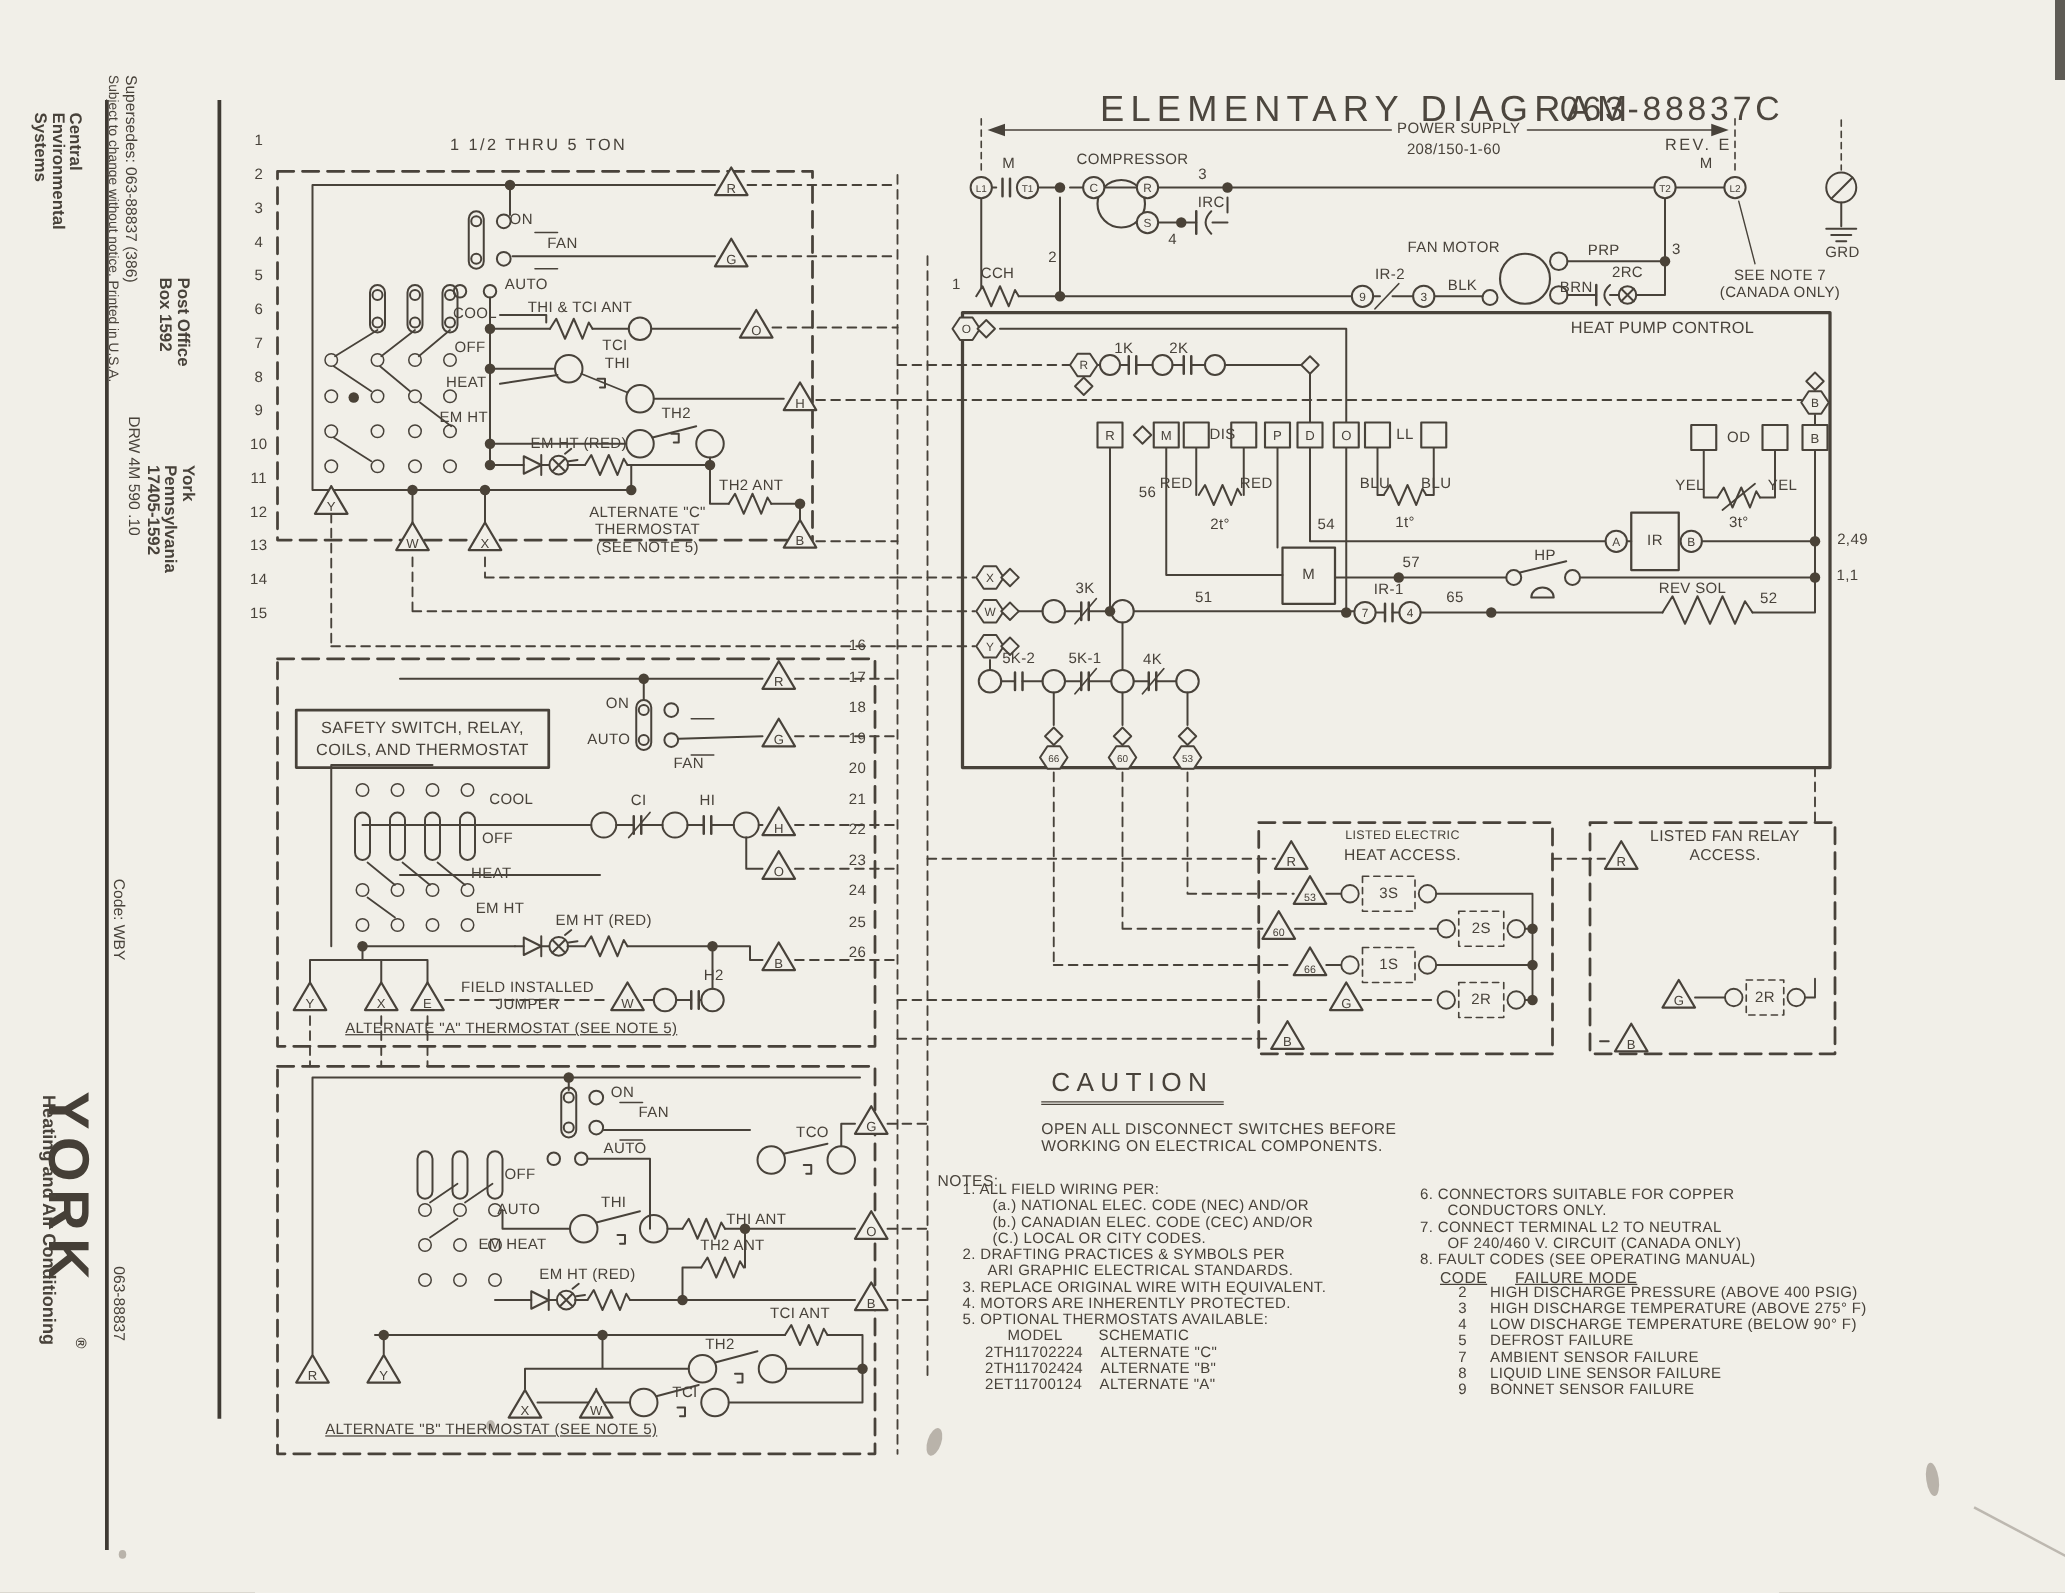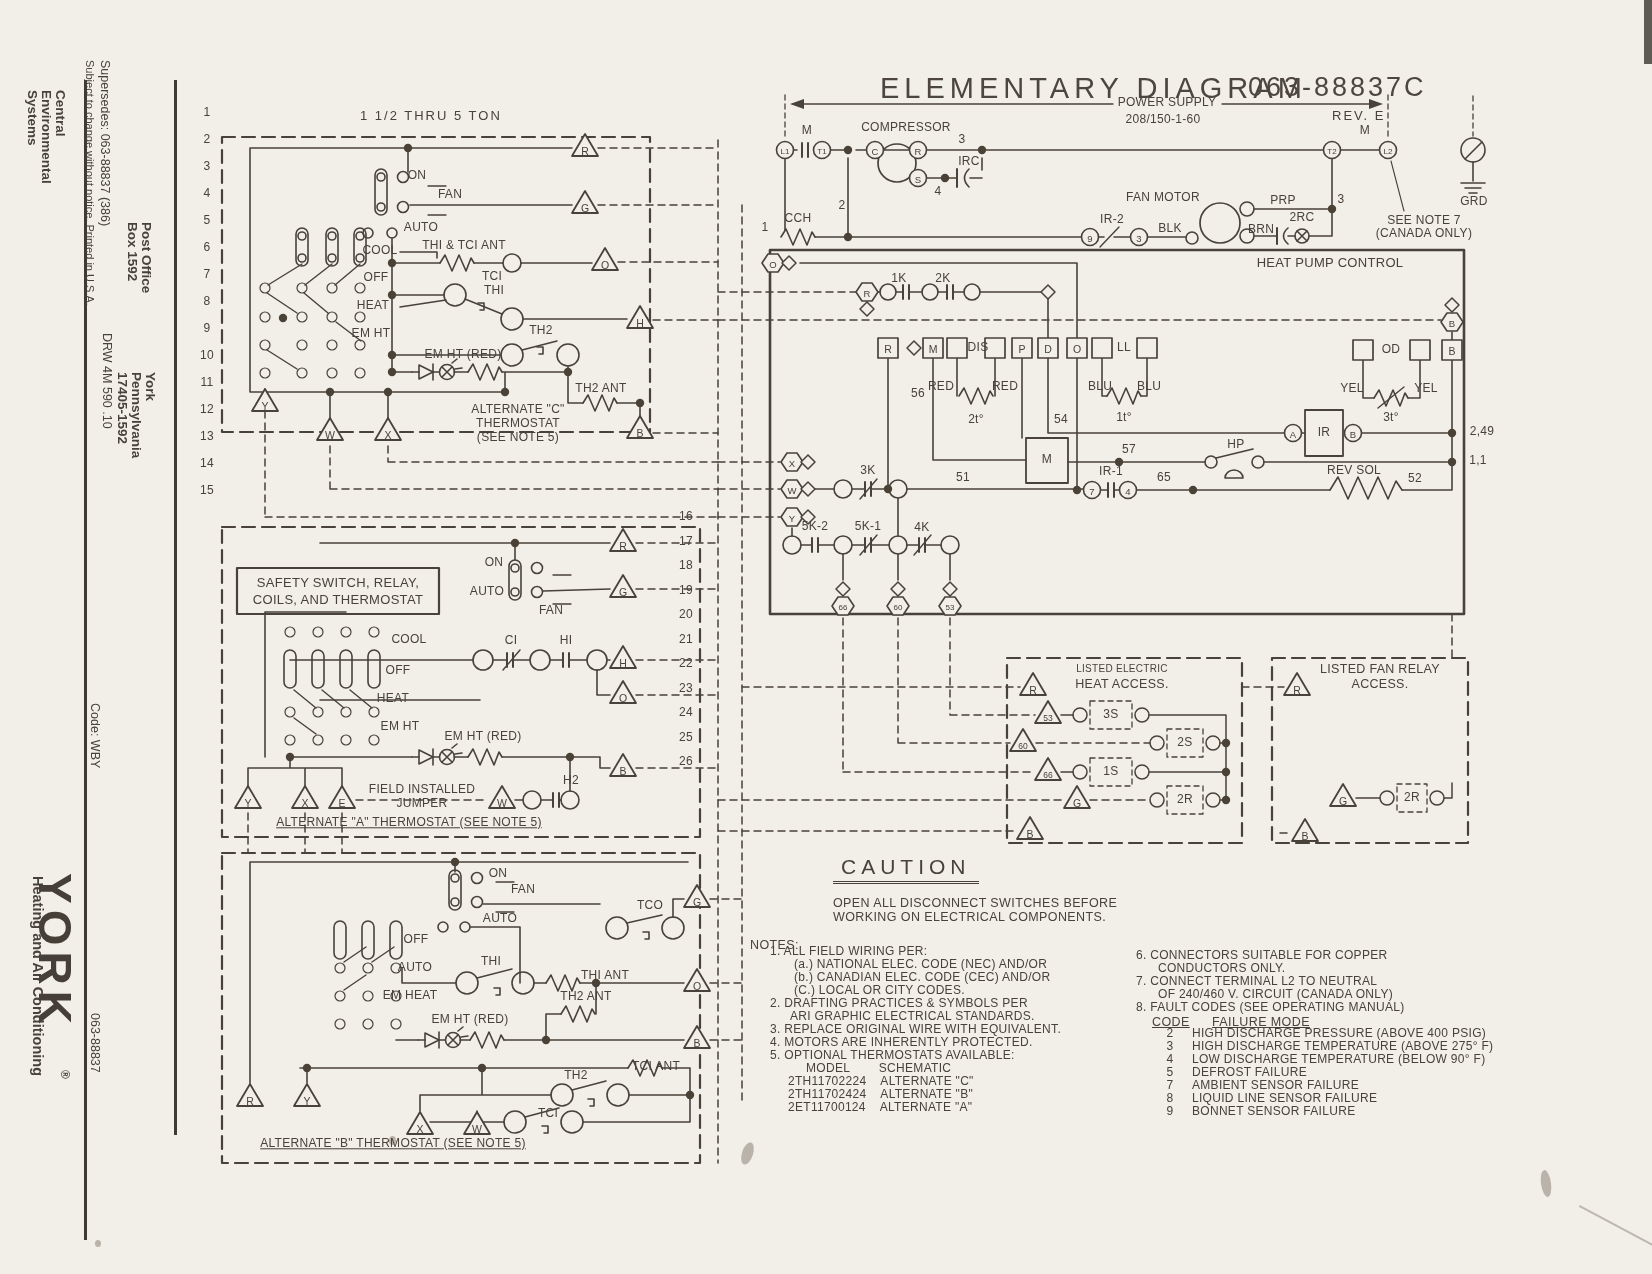--- a/index.html
+++ b/index.html
@@ -516,21 +516,21 @@
       <div class="lb" style="left: 523px; top: 890px;">FAN</div>
       <div class="lb" style="left: 500px; top: 919px;">AUTO</div>
       <div class="lb" style="left: 650px; top: 906px;">TCO</div>
       <div class="lb" style="left: 416px; top: 940px;">OFF</div>
       <div class="lb" style="left: 415px; top: 968px;">AUTO</div>
       <div class="lb" style="left: 491px; top: 962px;">THI</div>
       <div class="lb" style="left: 410px; top: 996px;">EM HEAT</div>
       <div class="lb" style="left: 565px; top: 976px; margin-left: 40px;">THI ANT</div>
       <div class="lb" style="left: 586px; top: 997px;">TH2 ANT</div>
       <div class="lb" style="left: 470px; top: 1020px;">EM HT (RED)</div>
-      <div class="lb" style="left: 656px; top: 1051px; margin-top: 16px;">TCI ANT</div>
+      <div class="lb" style="left: 640px; top: 1051px;">TCI ANT</div>
       <div class="lb" style="left: 576px; top: 1076px;">TH2</div>
       <div class="lb" style="left: 548px; top: 1114px;">TCI</div>
       <div class="lb u" style="left: 393px; top: 1144px;">ALTERNATE "B" THERMOSTAT (SEE NOTE 5)</div>
       <div class="lb" style="left: 1122px; top: 669px; font-size: 10px;">LISTED ELECTRIC</div>
       <div class="lb" style="left: 1122px; top: 684px; font-size: 12.5px;">HEAT ACCESS.</div>
       <div class="lb" style="left: 1111px; top: 715px;">3S</div>
       <div class="lb" style="left: 1185px; top: 743px;">2S</div>
       <div class="lb" style="left: 1111px; top: 772px;">1S</div>
       <div class="lb" style="left: 1185px; top: 800px;">2R</div>
       <div class="lb" style="left: 1380px; top: 669px; font-size: 12.5px;">LISTED FAN RELAY</div>

